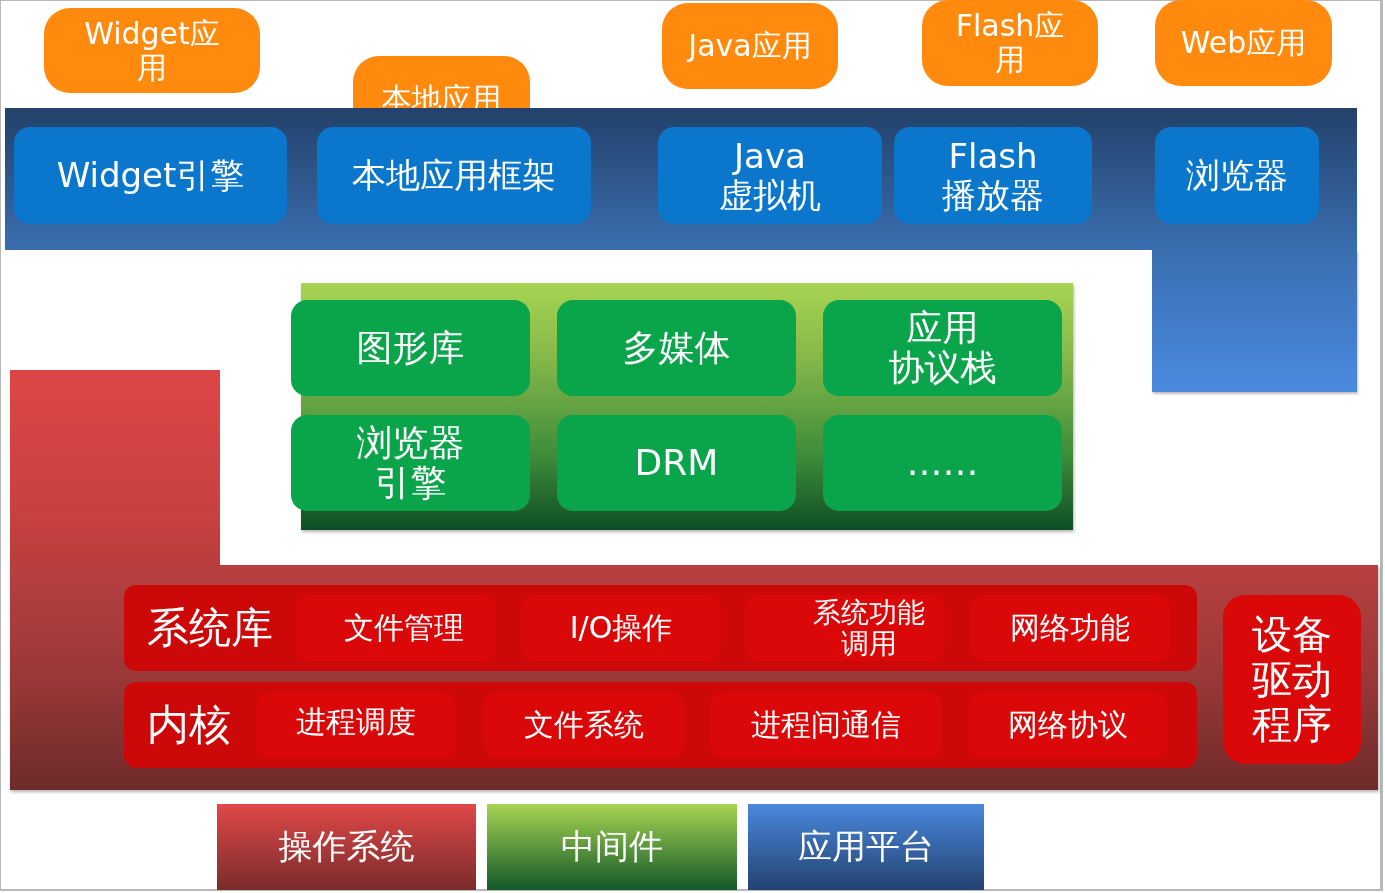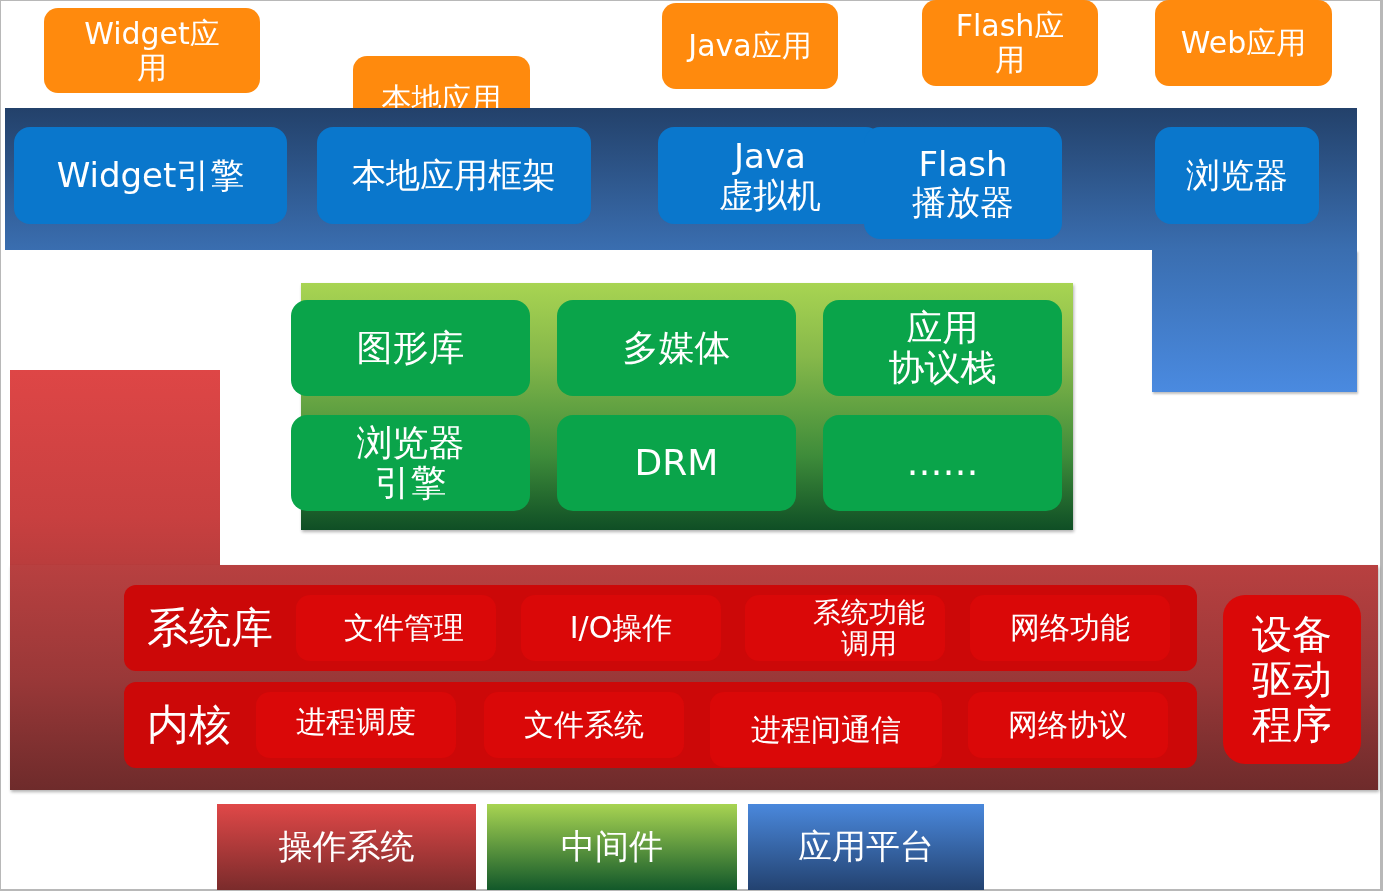--- a/index.html
+++ b/index.html
@@ -11,21 +11,21 @@
   .frame {
     position: absolute; left: 0; top: 0; width: 1383px; height: 891px;
     border: 1px solid #b8b8b8; box-sizing: border-box;
     border-right: 3px solid #b8b8b8; border-bottom: 2px solid #b8b8b8;
   }
   .box {
     position: absolute; display: flex; align-items: center; justify-content: center;
     text-align: center; color: #ffffff; box-sizing: border-box; line-height: 1.12;
     white-space: pre-line;
   }
-  .app { background: #ff8a0d; border-radius: 14px; font-size: 30px; }
+  .app { background: #ff8a0d; border-radius: 26px; font-size: 30px; }
   .blue { background: #0a77cc; border-radius: 16px; font-size: 34px; }
   .green { background: #0aa44a; border-radius: 16px; font-size: 36px; }
   .redrow { background: #cc0808; border-radius: 12px; }
   .redcell { background: #da0808; border-radius: 14px; font-size: 30px; }
   .redlabel { position: absolute; color: #ffffff; font-family: "DejaVu Serif", "Liberation Serif", serif; font-size: 42px; }
 
   
   #platform-band {
     position: absolute; left: 5px; top: 108px; width: 1352px; height: 142px;
     background: linear-gradient(#23416a, #3a6eb0);
@@ -73,21 +73,21 @@
 <div class="box app" style="left:922px;top:0px;width:176px;height:86px;">Flash应
 用</div>
 <div class="box app" style="left:1155px;top:0px;width:177px;height:86px;">Web应用</div>
 
 <div id="platform-band"></div>
 <div id="platform-leg"></div>
 <div class="box blue" style="left:14px;top:127px;width:273px;height:97px;">Widget引擎</div>
 <div class="box blue" style="left:317px;top:127px;width:274px;height:97px;">本地应用框架</div>
 <div class="box blue" style="left:658px;top:127px;width:224px;height:97px;">Java
 虚拟机</div>
-<div class="box blue" style="left:864px;top:127px;width:198px;height:112px;text-align:center;">Flash
+<div class="box blue" style="left:894px;top:127px;width:198px;height:97px;text-align:center;">Flash
 播放器</div>
 <div class="box blue" style="left:1155px;top:127px;width:164px;height:97px;">浏览器</div>
 
 <div id="middleware-block"></div>
 <div class="box green" style="left:291px;top:300px;width:239px;height:96px;">图形库</div>
 <div class="box green" style="left:557px;top:300px;width:239px;height:96px;">多媒体</div>
 <div class="box green" style="left:823px;top:300px;width:239px;height:96px;">应用
 协议栈</div>
 <div class="box green" style="left:291px;top:415px;width:239px;height:96px;">浏览器
 引擎</div>
@@ -102,21 +102,21 @@
 <div class="box redcell" style="left:296px;top:595px;width:200px;height:66px;padding-left:16px;">文件管理</div>
 <div class="box redcell" style="left:521px;top:595px;width:200px;height:66px;">I/O操作</div>
 <div class="box redcell" style="left:745px;top:595px;width:200px;height:66px;font-size:28px;padding-left:48px;">系统功能
 调用</div>
 <div class="box redcell" style="left:970px;top:595px;width:200px;height:66px;">网络功能</div>
 
 <div class="redrow" style="position:absolute;left:124px;top:682px;width:1073px;height:86px;"></div>
 <div class="redlabel" style="left:147px;top:697px;">内核</div>
 <div class="box redcell" style="left:256px;top:692px;width:200px;height:66px;font-family:Liberation Mono, monospace;">进程调度</div>
 <div class="box redcell" style="left:484px;top:692px;width:200px;height:66px;">文件系统</div>
-<div class="box redcell" style="left:710px;top:692px;width:232px;height:75px;">进程间通信</div>
+<div class="box redcell" style="left:710px;top:692px;width:232px;height:66px;">进程间通信</div>
 <div class="box redcell" style="left:968px;top:692px;width:200px;height:66px;">网络协议</div>
 
 <div class="box redcell" style="left:1223px;top:595px;width:138px;height:169px;font-size:40px;border-radius:22px;">设备
 驱动
 程序</div>
 
 <div id="legend-os" class="legend">操作系统</div>
 <div id="legend-mw" class="legend">中间件</div>
 <div id="legend-ap" class="legend">应用平台</div>
 

